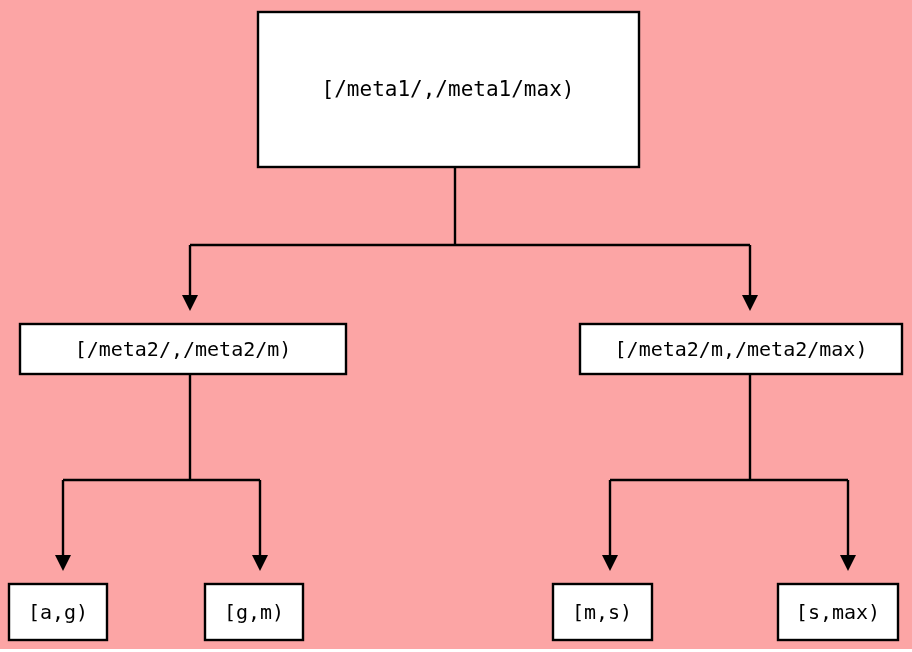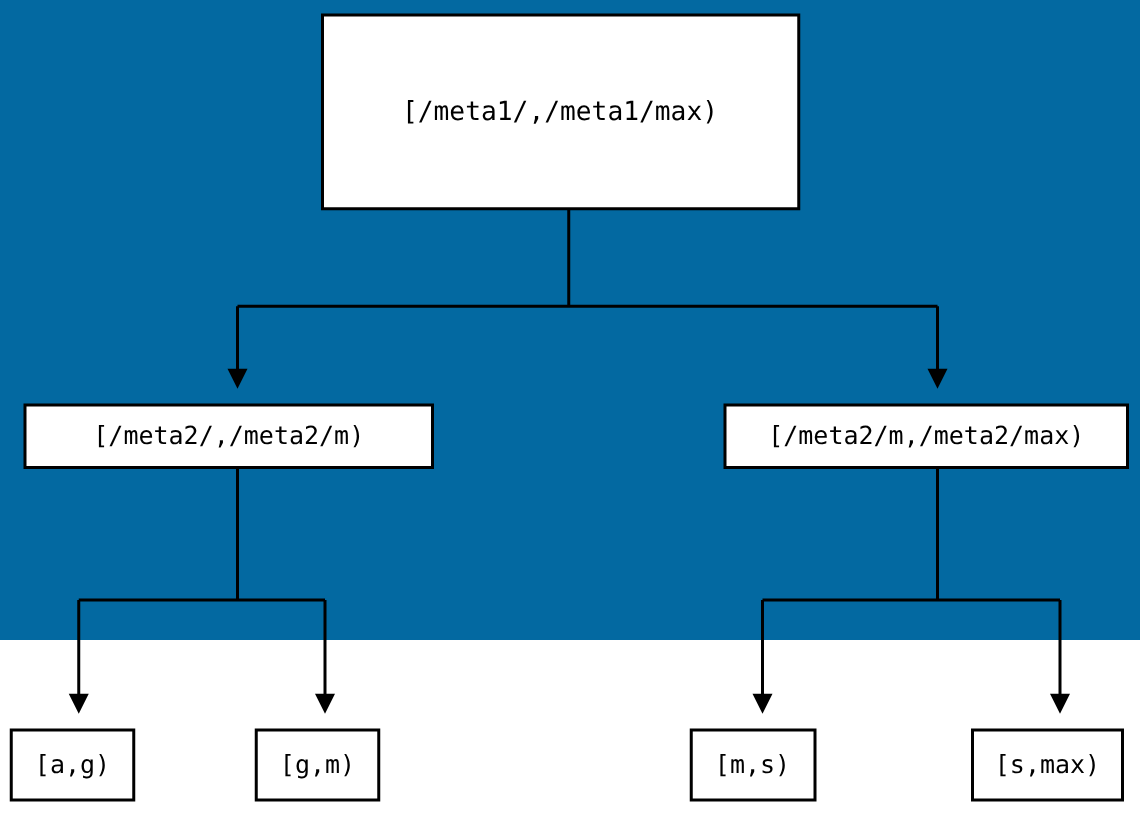--- a/index.html
+++ b/index.html
@@ -9,22 +9,22 @@
   }
   body {
     width: 912px;
     height: 652px;
     font-family: "DejaVu Sans Mono", monospace;
     overflow: hidden;
   }
   #diagram-root {
     position: relative;
     width: 912px;
-    height: 512px;
-    background: #0369a1;
+    height: 649px;
+    background: #fca5a5;
   }
   svg#tree-svg {
     display: block;
     width: 912px;
     height: 652px;
   }
   .node-box {
     fill: #ffffff;
     stroke: #000000;
     stroke-width: 2.4;

